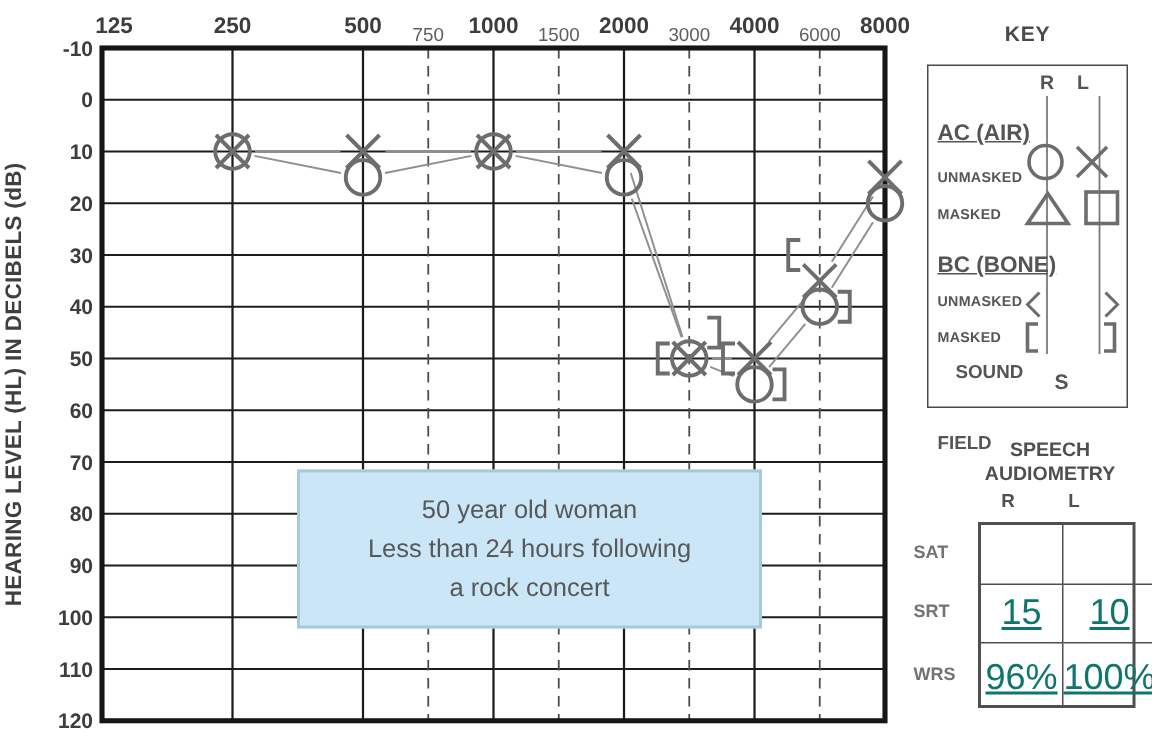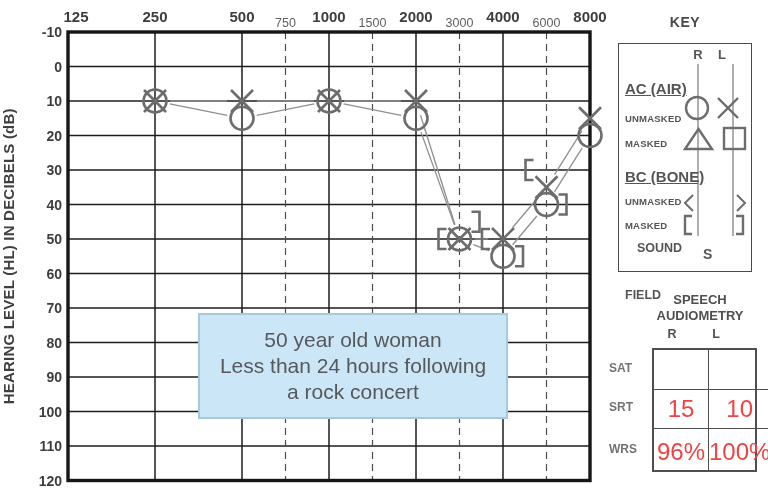--- a/index.html
+++ b/index.html
@@ -8,21 +8,21 @@
   svg text{font-family:"Liberation Sans",sans-serif;}
   .ytick{font-size:14px;font-weight:bold;fill:#3d3d3d;}
   .xtick-major{font-size:15px;font-weight:bold;fill:#3d3d3d;}
   .xtick-minor{font-size:12.5px;fill:#5f5f5f;}
   .ylabel{font-size:15px;font-weight:bold;fill:#3f3f3f;letter-spacing:.2px;}
 
   
   .note{position:absolute;left:198px;top:313px;width:310px;height:106px;
         background:#cbe7f7;border:2px solid #a6c9dd;box-sizing:border-box;
         display:flex;flex-direction:column;justify-content:center;align-items:center;
-        font-size:21px;line-height:26px;color:#57585a;text-align:center;}
+        font-size:17px;line-height:26px;color:#57585a;text-align:center;}
 
   
   .key-title{position:absolute;left:618px;top:14px;width:134px;text-align:center;
              font-size:14px;font-weight:bold;color:#4a4a4a;letter-spacing:.5px;}
   .key-box{position:absolute;left:618px;top:43px;width:134px;height:229px;
            border:1.5px solid #4a4a4a;box-sizing:border-box;}
   .key-box span{position:absolute;color:#555;}
   .kcol{font-size:13px;font-weight:bold;width:18px;text-align:center;}
   .khead{left:6px;font-size:15px;font-weight:bold;text-decoration:underline;color:#4f4f4f;}
   .ksmall{left:6px;font-size:9.5px;font-weight:bold;letter-spacing:.2px;}
@@ -34,21 +34,21 @@
   .sp-title{position:absolute;left:620px;top:292px;width:160px;text-align:center;
             font-size:13px;font-weight:bold;color:#4f4f4f;line-height:16px;}
   .sp-col{position:absolute;top:327px;width:20px;text-align:center;
           font-size:12.5px;font-weight:bold;color:#4f4f4f;}
   .sp-row-label{position:absolute;left:609px;width:42px;font-size:12px;
                 font-weight:bold;color:#737373;}
   .sp-table{position:absolute;left:652px;top:348px;width:105px;height:124px;
             border:2px solid #4f4f4f;box-sizing:border-box;
             display:grid;grid-template-columns:55px 1fr;grid-template-rows:40px 39px 1fr;}
   .sp-cell{border-right:1.5px solid #4f4f4f;border-bottom:1.5px solid #4f4f4f;
-           display:flex;align-items:center;justify-content:center;color:#ef4444;}
+           display:flex;align-items:center;justify-content:center;color:#0f766e;text-decoration:underline;}
   .sp-cell.last-col{border-right:none;}
   .sp-cell.last-row{border-bottom:none;}
   .srt-val{font-size:24px;}
   .wrs-val{font-size:24px;padding-top:4px;}
 </style>
 </head>
 <body>
 
 <div class="stage">
 

